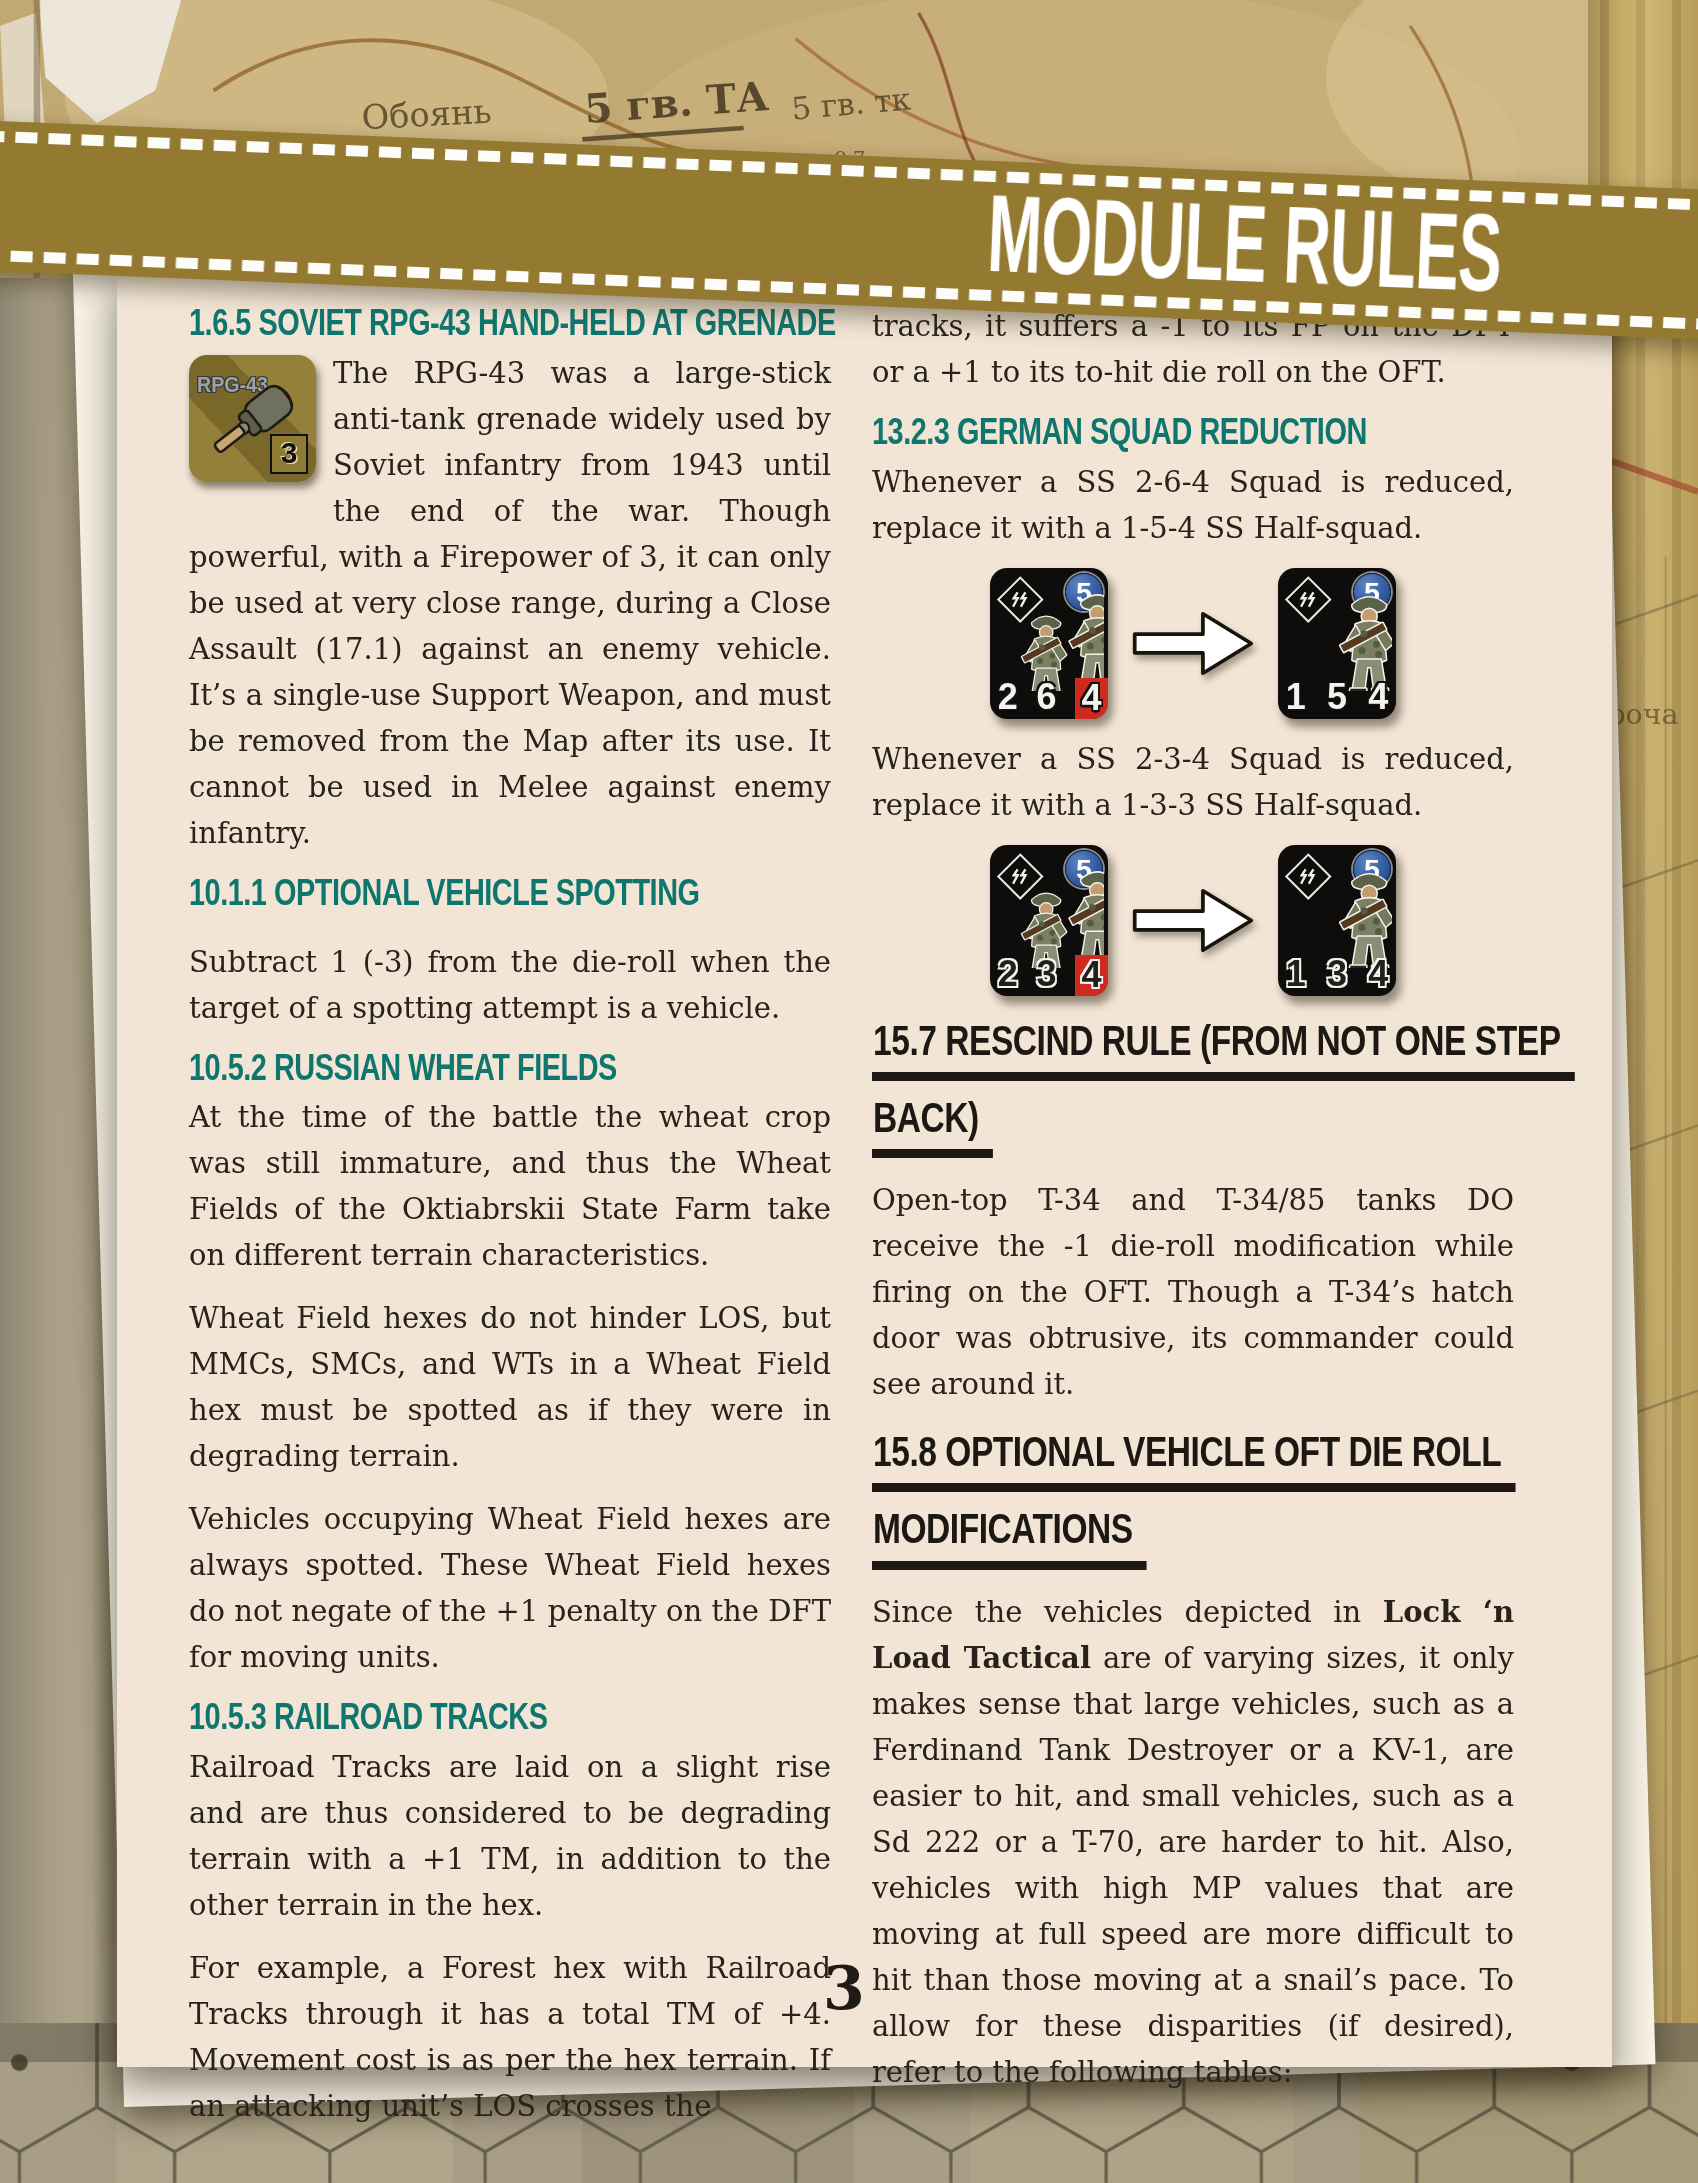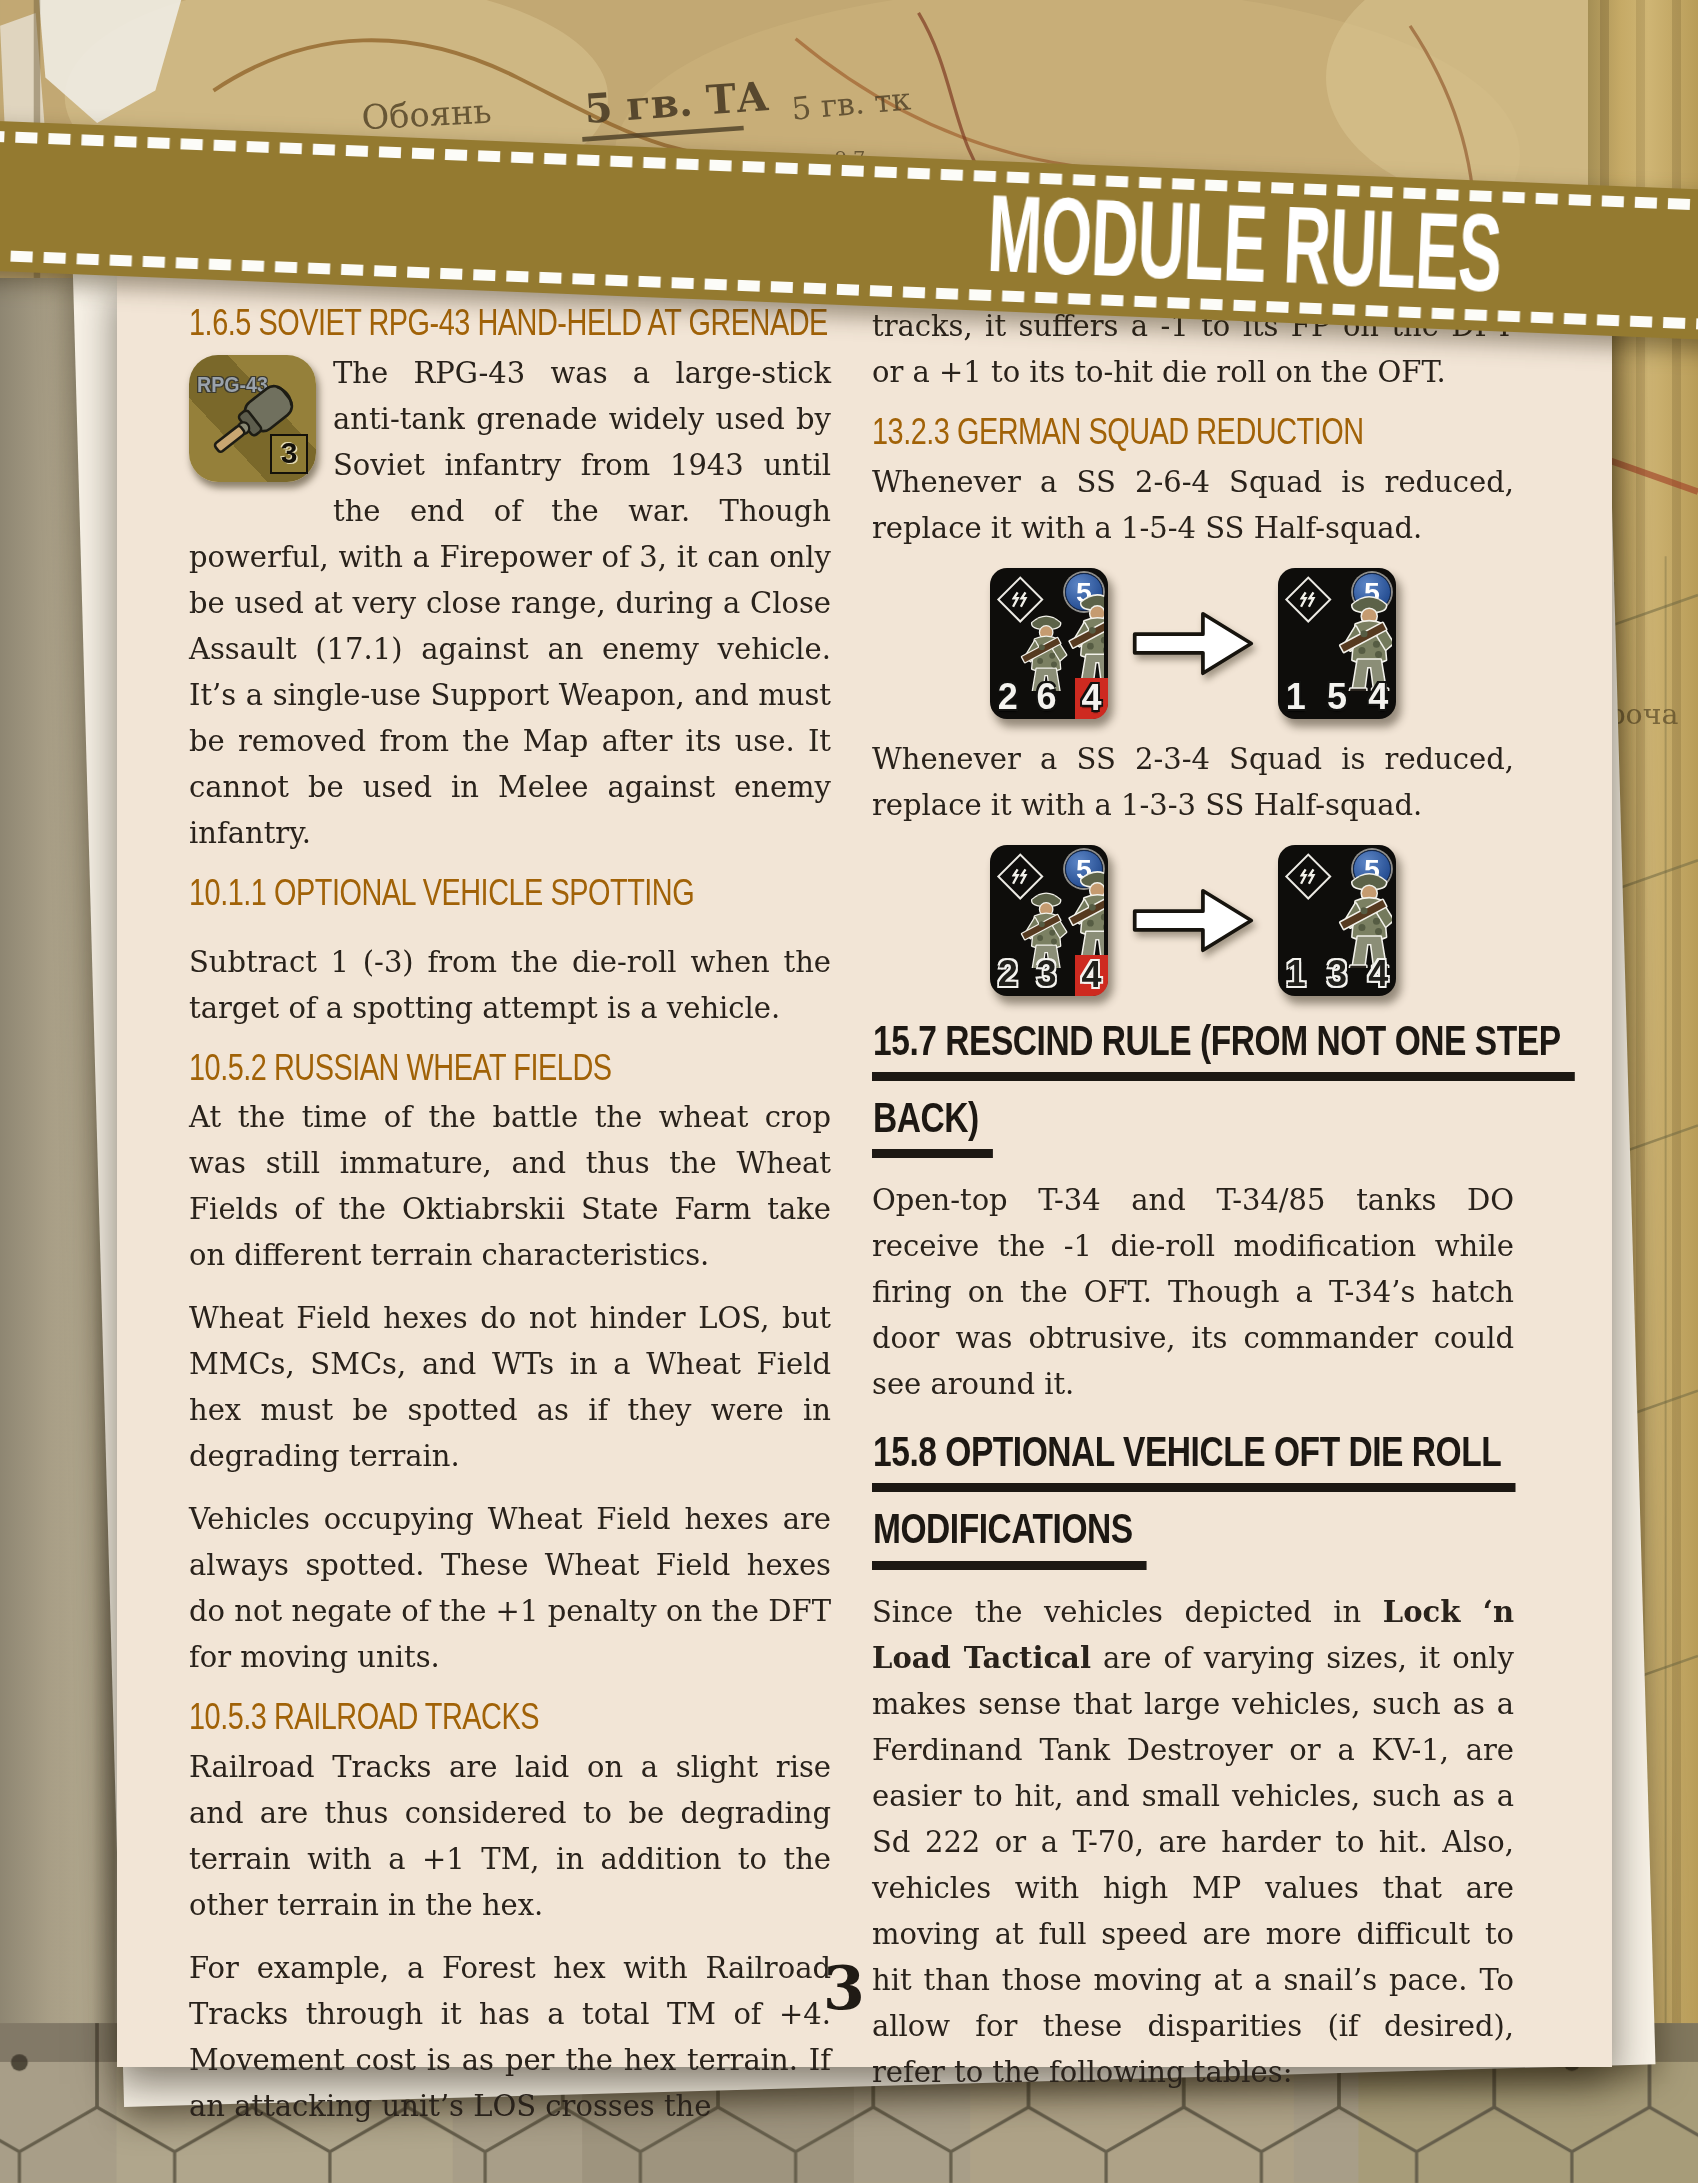--- a/index.html
+++ b/index.html
@@ -28,32 +28,32 @@
   .banner-inner{position:absolute;inset:9.7px;border:11px dashed #fcfcf8;}
   .banner-title{position:absolute;right:230px;top:50%;color:#ffffff;
     font-family:"Liberation Sans",sans-serif;font-weight:700;font-size:109px;line-height:109px;letter-spacing:-1.3px;
     transform:translateY(-52%) scaleX(.60);transform-origin:right center;white-space:nowrap;}
 
   
   .colL{position:absolute;left:72px;top:31px;width:642px;}
   .colR{position:absolute;left:755px;top:31px;width:642px;}
   .col p{margin:0 0 17px 0;font-size:29px;line-height:46px;color:#29221b;text-align:justify;}
   .cond{display:inline-block;white-space:nowrap;transform:scaleX(.78);transform-origin:0 60%;}
-  h3.h3{margin:14.2px 0 6.5px 0;font-family:"Liberation Sans",sans-serif;font-weight:400;
-    font-size:37px;line-height:40px;color:#a16207;letter-spacing:-0.6px;}
+  h3.h3{margin:14.2px 0 6.5px 0;font-family:"Liberation Sans",sans-serif;font-weight:700;
+    font-size:37px;line-height:40px;color:#0f766e;letter-spacing:-0.6px;}
   h3.first{margin-top:0;}
   h3.gap-after{margin-bottom:26px;}
   .h2{margin:6.5px 0 19.4px 0;}
   .h2line{margin:0 0 9px 0;line-height:54px;}
   .h2 .cond{font-family:"Liberation Sans",sans-serif;font-weight:700;font-size:43px;letter-spacing:-0.6px;color:#1d1813;
     border-bottom:9.7px solid #1d1813;padding:0 18px 5.2px 1.3px;}
   b{font-weight:bold;}
 
   
-  .rpg{position:relative;float:left;width:127px;height:127px;margin:5.2px 17px 47px 0;border-radius:29px;
+  .rpg{position:relative;float:left;width:127px;height:127px;margin:5.2px 17px 47px 0;border-radius:18px;
     background:linear-gradient(47deg,#95803a 32%,#7a682a 32%,#7a682a 64%,#95803a 64%);
     box-shadow:2.6px 5.2px 7.8px rgba(40,30,6,.5);}
   .rpg-label{position:absolute;top:7.8px;left:7.8px;font-family:"Liberation Sans",sans-serif;font-weight:700;
     font-size:21.3px;color:#9aa2ab;letter-spacing:0px;transform:scaleX(.92);transform-origin:0 0;
     text-shadow:1.3px 1.3px 0 #3c3a2e,-1.3px 1.3px 0 #3c3a2e,1.3px -1.3px 0 #3c3a2e,-1.3px -1.3px 0 #3c3a2e;}
   .rpg-art{position:absolute;left:6.5px;top:18px;}
   .rpg-fp{position:absolute;right:7.8px;bottom:7.8px;width:34px;height:36px;background:#8d7a33;
     border:2.6px solid #14110a;color:#14110a;text-align:center;
     font-family:"Liberation Sans",sans-serif;font-weight:800;font-size:30px;line-height:34px;
     text-shadow:1.3px 1.3px 0 #e6dcb4,-1.3px -1.3px 0 #e6dcb4;}

